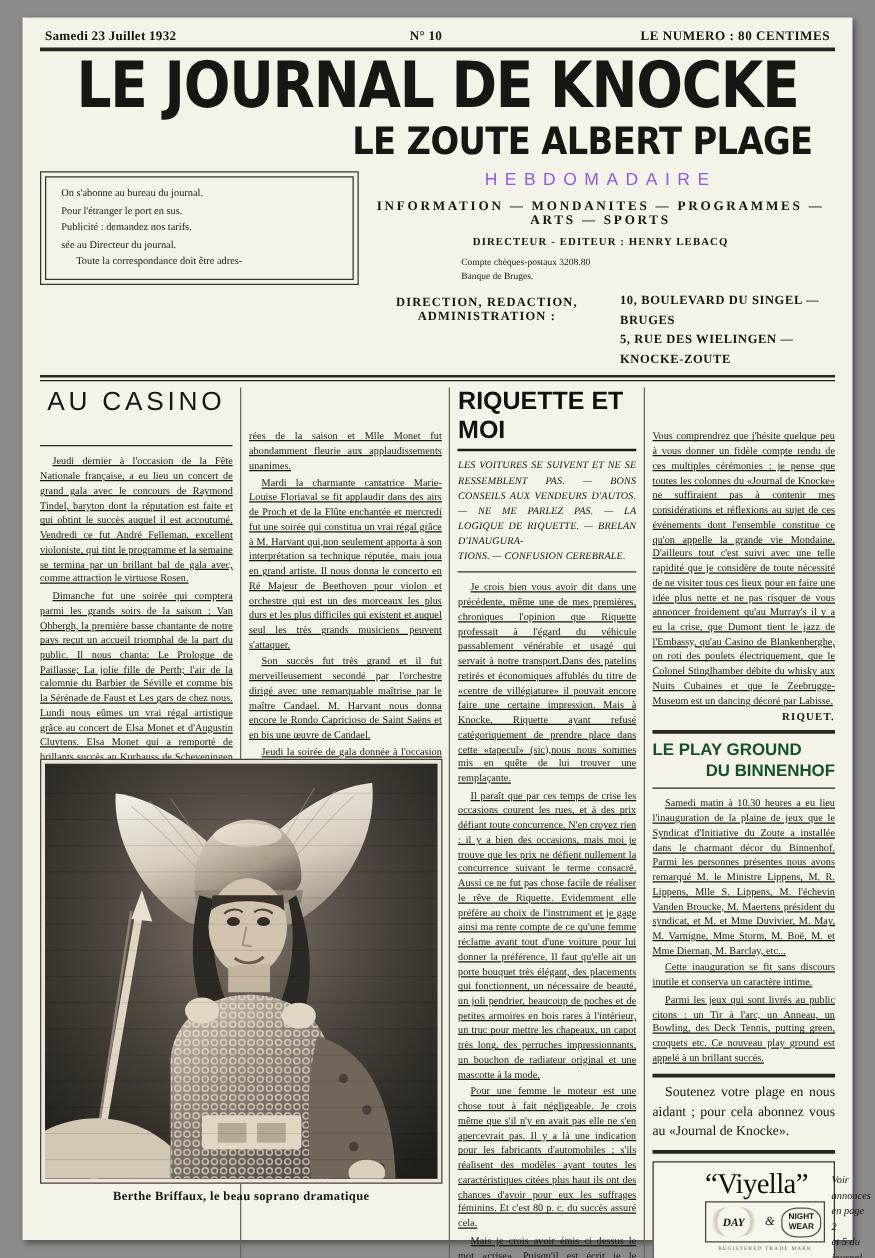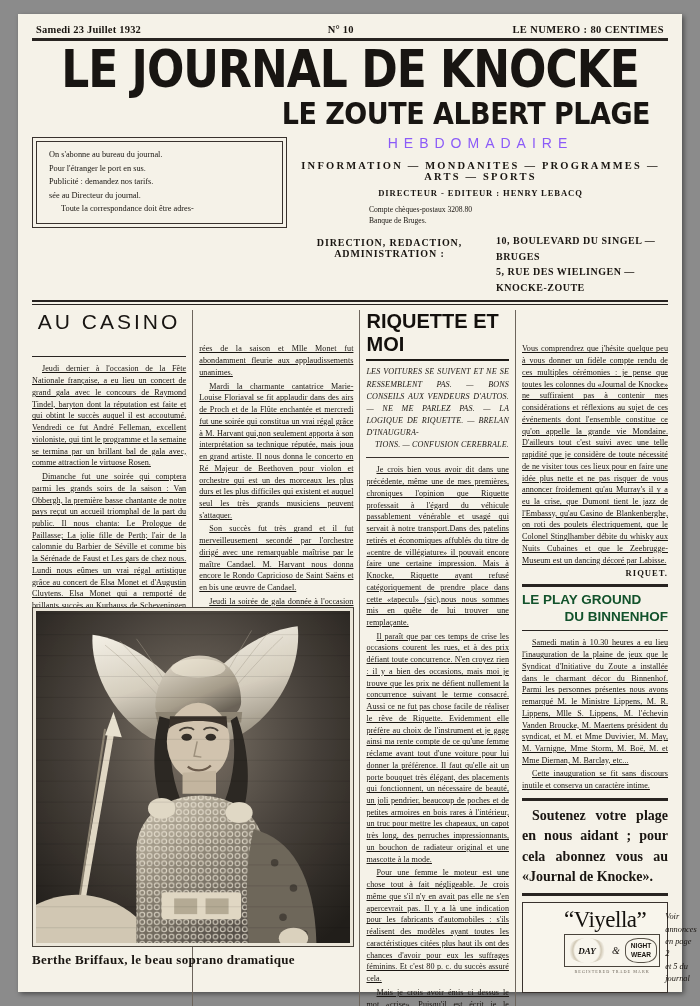--- a/index.html
+++ b/index.html
@@ -177,21 +177,21 @@
   .head-riquette-rule { height: 2px; background: #201d19; margin-bottom: 5px; }
 
   .kicker {
     font-size: 8.1px;
     font-style: italic;
     line-height: 1.5;
     text-align: justify;
     letter-spacing: .15px;
     margin-bottom: 6px;
   }
-  .kicker .ctr { display: block; text-align: right; }
+  .kicker .ctr { display: block; text-align: left; }
   .kicker-rule { height: 1px; background: #3a3430; margin-bottom: 6px; }
 
   p.txt {
     font-size: 8.15px;
     line-height: 1.44;
     text-align: justify;
     text-indent: 10px;
     margin-bottom: 2px;
     hyphens: auto;
     letter-spacing: .05px;
@@ -214,44 +214,44 @@
     background: #e9e4d7;
   }
   .photo {
     width: 100%;
     height: 332px;
     position: relative;
     overflow: hidden;
     background: #3a342c;
   }
   .photo-caption {
-    text-align: left;
-    font-size: 13px;
+    text-align: center;
+    font-size: 10px;
     font-weight: bold;
     margin-top: 5px;
     letter-spacing: .3px;
   }
 
   
   .box-rule-top { height: 3px; background: #2a2623; margin: 6px 0 5px 0; }
   .head-play {
     font-family: "Liberation Sans", sans-serif;
     font-size: 13.5px;
     font-weight: bold;
     line-height: 1.22;
     color: #14532d;
   }
   .head-play .l2 { display: block; text-align: right; }
   .head-play-rule { height: 1px; background: #2a2623; margin: 5px 0 6px 0; }
 
   .promo {
-    font-size: 14px;
+    font-size: 11px;
     line-height: 1.45;
     text-align: justify;
-    font-weight: bold;
+    font-weight: normal;
     text-indent: 10px;
   }
 
   
   .ad {
     border: 1px solid #3a3430;
     margin-top: 6px;
     padding: 5px 6px 6px 6px;
     display: flex;
     align-items: flex-start;
@@ -403,20 +403,21 @@
       <div class="sig">RIQUET.</div>
 
       <div class="box-rule-top"></div>
       <div class="head-play">
         <span>LE PLAY GROUND</span>
         <span class="l2">DU BINNENHOF</span>
       </div>
       <div class="head-play-rule"></div>
       <p class="txt">Samedi matin à 10.30 heures a eu lieu l'inauguration de la plaine de jeux que le Syndicat d'Initiative du Zoute a installée dans le charmant décor du Binnenhof. Parmi les personnes présentes nous avons remarqué M. le Ministre Lippens, M. R. Lippens, Mlle S. Lippens, M. l'échevin Vanden Broucke, M. Maertens président du syndicat, et M. et Mme Duvivier, M. May, M. Varnigne, Mme Storm, M. Boë, M. et Mme Diernan, M. Barclay, etc...</p>
       <p class="txt">Cette inauguration se fit sans discours inutile et conserva un caractère intime.</p>
+      <p class="txt">Parmi les jeux qui sont livrés au public citons : un Tir à l'arc, un Anneau, un Bowling, des Deck Tennis, putting green, croquets etc. Ce nouveau play ground est appelé à un brillant succès.</p>
 
       <div class="box-rule-top"></div>
       <p class="promo">Soutenez votre plage en nous aidant ; pour cela abonnez vous au «Journal de Knocke».</p>
       <div class="box-rule-top"></div>
 
       <div class="ad">
         <div class="ad-left">
           <div class="ad-brand">“Viyella”</div>
           <div class="ad-logo">
             <span class="sunburst">DAY</span>

